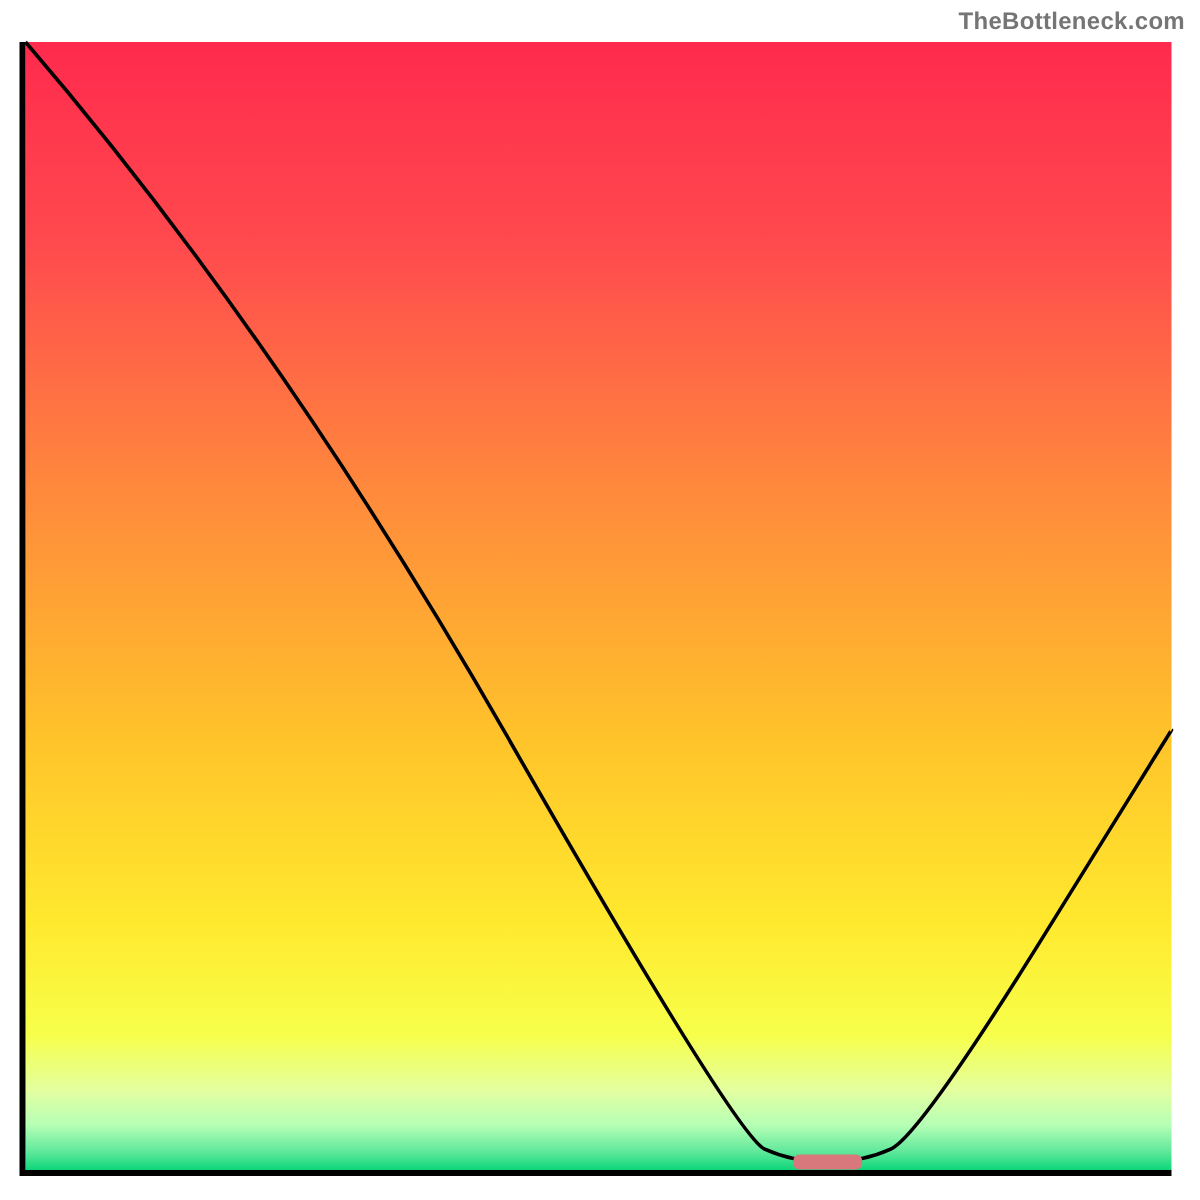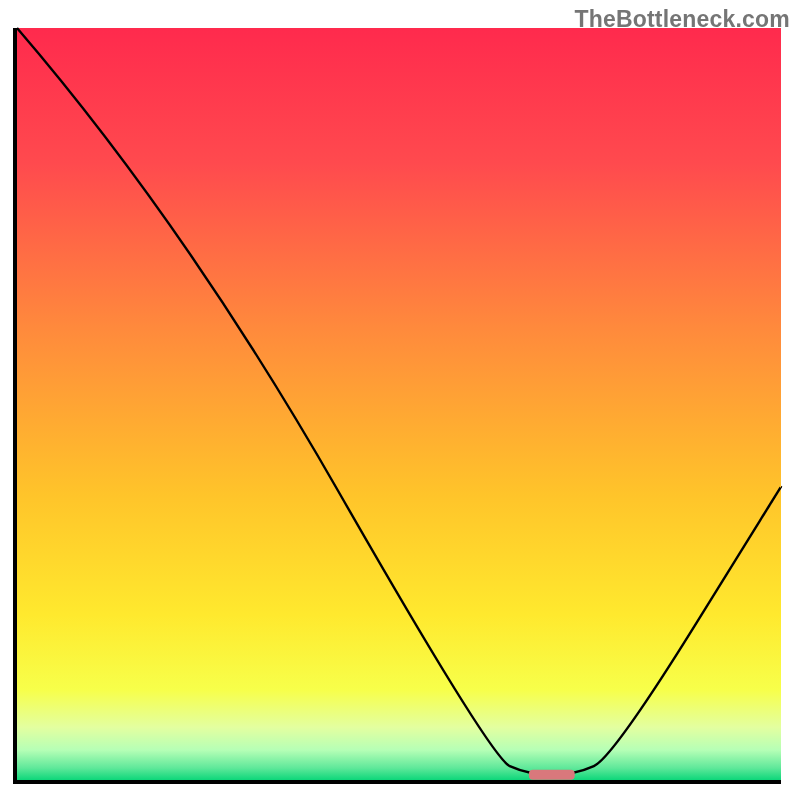--- a/index.html
+++ b/index.html
@@ -13,21 +13,21 @@
   .wrap {
     position: relative;
     width: 800px;
     height: 800px;
   }
   .watermark {
     position: absolute;
     top: 6px;
     right: 10px;
     font-family: Arial, Helvetica, sans-serif;
-    font-size: 23px;
+    font-size: 16px;
     font-weight: 600;
     color: #757575;
     letter-spacing: 0.2px;
   }
   svg {
     position: absolute;
     left: 0;
     top: 0;
   }
 </style>

